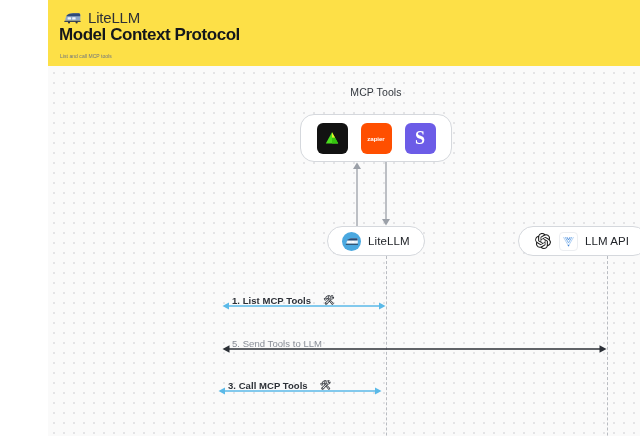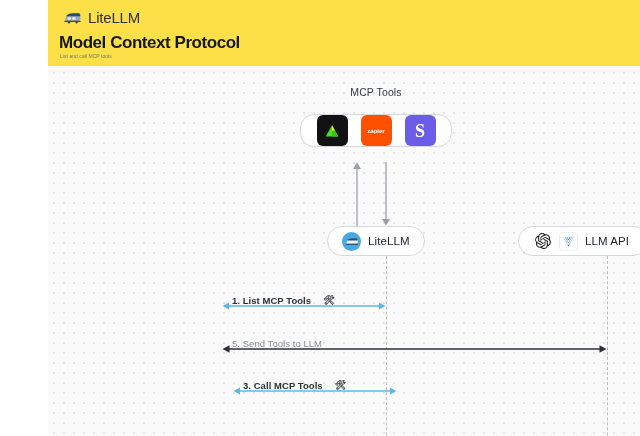--- a/index.html
+++ b/index.html
@@ -42,21 +42,21 @@
   .brand-name {
     font-size: 15px;
     color: #2f3136;
     letter-spacing: -0.2px;
     font-weight: 400;
   }
 
   .page-title {
     position: absolute;
     left: 11px;
-    top: 33px;
+    top: 25px;
     font-size: 17px;
     font-weight: 700;
     color: #14171c;
     letter-spacing: -0.45px;
     white-space: nowrap;
   }
   .page-subtitle {
     position: absolute;
     left: 12px;
     top: 53px;
@@ -89,21 +89,21 @@
     text-align: center;
     font-size: 10.5px;
     color: #33383f;
     letter-spacing: 0.1px;
   }
   .mcp-group {
     position: absolute;
     left: 252px;
     top: 48px;
     width: 152px;
-    height: 33px;
+    height: 48px;
     border: 1.2px solid #d5d8dd;
     border-radius: 14px;
     background: #ffffff;
     box-sizing: border-box;
     display: flex;
     align-items: center;
     justify-content: center;
     gap: 13px;
   }
   .tool-tile {
@@ -243,21 +243,21 @@
     display: flex;
     align-items: center;
     gap: 12px;
   }
   .msg-label.dark { color: #2c3037; font-weight: 600; }
   .msg-label.grey { color: #8a8f98; font-weight: 400; }
   .msg-icon { font-size: 9px; line-height: 1; }
 
   .msg-1 { left: 174px; top: 222px; width: 164px; }
   .msg-2 { left: 174px; top: 265px; width: 385px; }
-  .msg-3 { left: 185px; top: 307px; width: 164px; text-decoration: underline; }
+  .msg-3 { left: 170px; top: 307px; width: 164px; text-decoration: underline; }
 
   svg { display: block; overflow: visible; }
 </style>
 </head>
 <body>
 
 <div id="app">
 
   <div class="brand">
     <span class="brand-logo">

